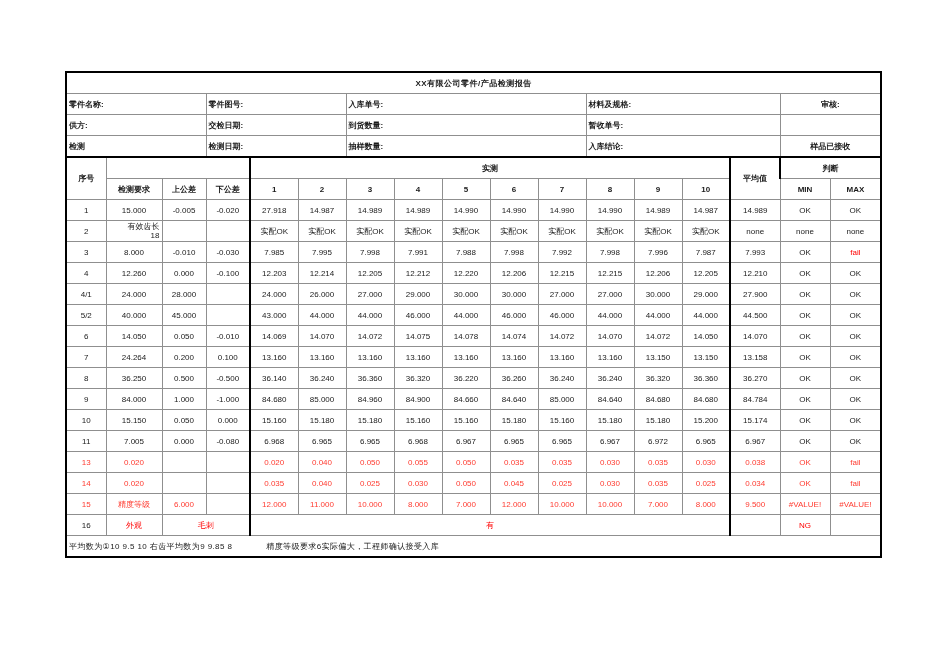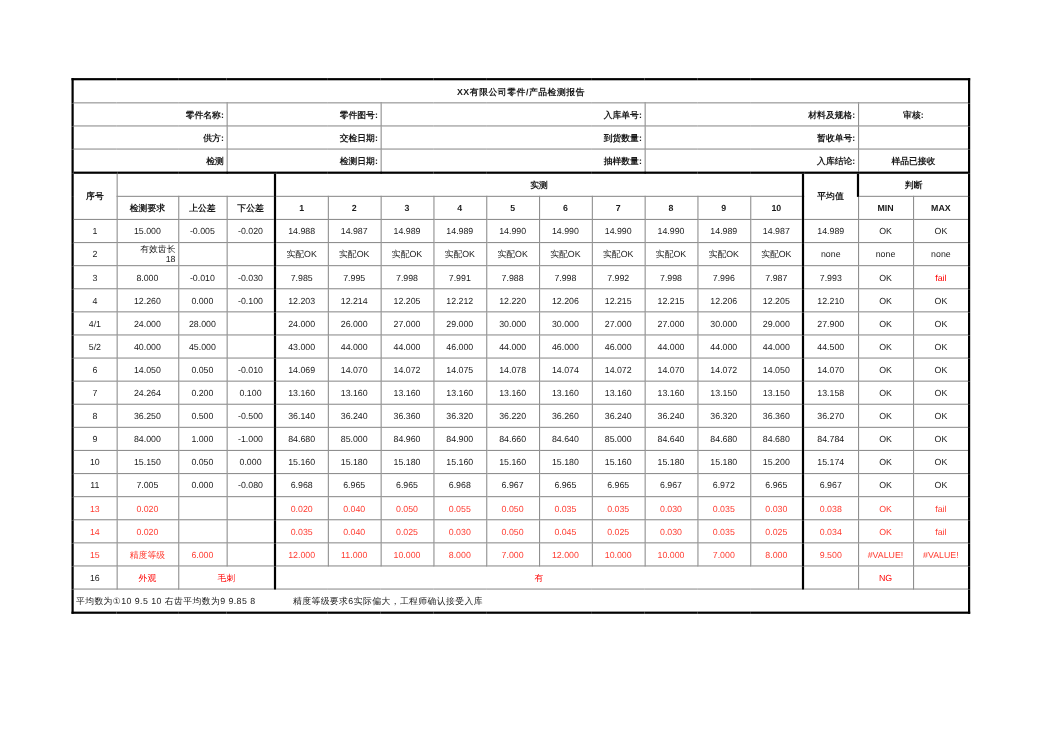--- a/index.html
+++ b/index.html
@@ -40,21 +40,21 @@
     font-size:15px;
     font-weight:bold;
     color:#000;
     height:26px;
     letter-spacing:0.5px;
   }
   .lbl{
     font-weight:bold;
     font-size:8.5px;
     color:#000;
-    text-align:right;
+    text-align:left;
     padding-left:4px;
   }
   .lbl-c{
     font-weight:bold;
     font-size:8.5px;
     color:#000;
     text-align:center;
   }
   .hdr{
     text-align:center;
@@ -170,21 +170,21 @@
       <td class="hdr thick-right">MAX</td>
     </tr>
 
     </tbody>
       <tbody id="data-body">
         <tr>
           <td class="idx thick-left">1</td>
           <td class="num">15.000</td>
           <td class="num">-0.005</td>
           <td class="num thick-right">-0.020</td>
-          <td class="num">14.988</td>
+          <td class="num">27.918</td>
           <td class="num">14.987</td>
           <td class="num">14.989</td>
           <td class="num">14.989</td>
           <td class="num">14.990</td>
           <td class="num">14.990</td>
           <td class="num">14.990</td>
           <td class="num">14.990</td>
           <td class="num">14.989</td>
           <td class="num thick-right">14.987</td>
           <td class="num">14.989</td>

